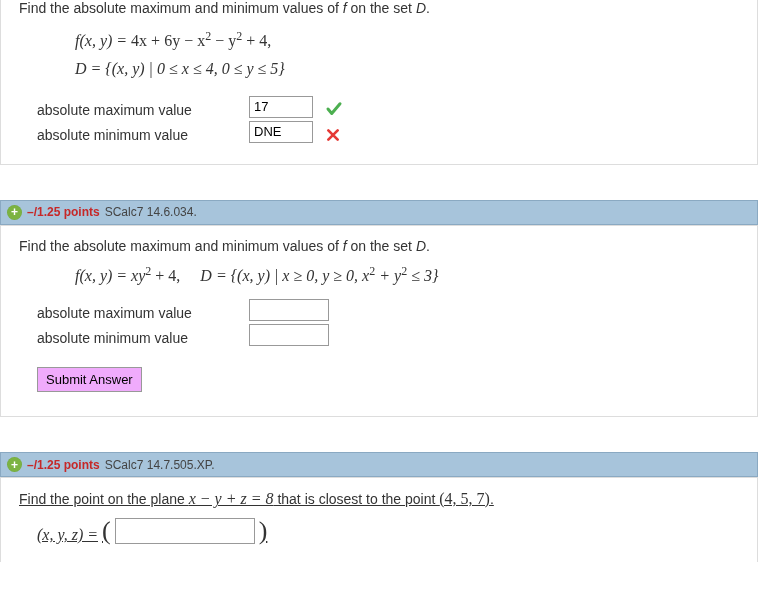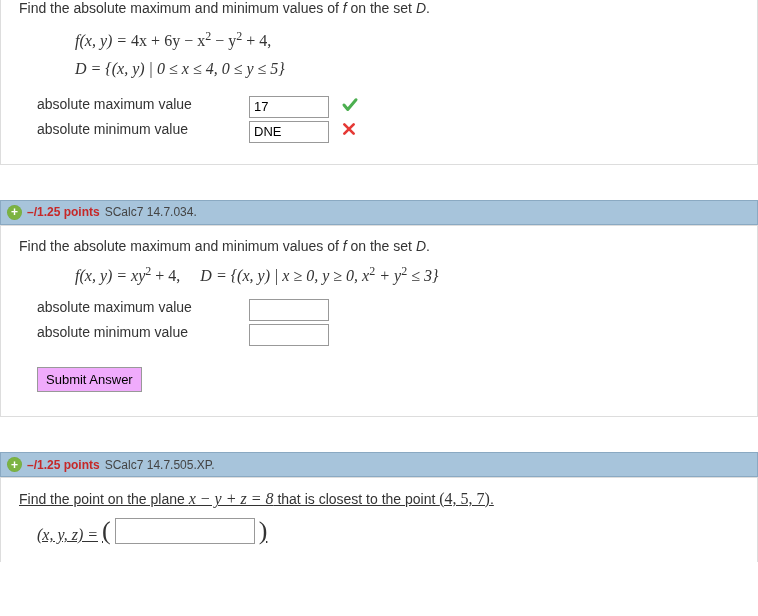--- a/index.html
+++ b/index.html
@@ -26,31 +26,31 @@
     .formula-block {
       margin: 8px 0 14px 56px;
       line-height: 1.7;
     }
     .formula-inline {
       margin: 8px 0 14px 56px;
     }
     sup { font-size: 0.75em; }
     .answer-row {
       display: flex;
-      align-items: flex-start;
+      align-items: flex-end;
       margin: 3px 0 3px 18px;
       gap: 12px;
     }
     .answer-label {
       width: 200px;
     }
     .answer-input {
       border: 1px solid #999;
       padding: 2px 4px;
-      width: 80px;
+      width: 64px;
       height: 22px;
       font-family: inherit;
       font-size: 13px;
     }
     .answer-input.empty { width: 80px; }
     .check-icon svg, .x-icon svg { display: block; }
     .question-header {
       background: #a7c4db;
       border: 1px solid #8aa9c2;
       display: flex;
@@ -133,21 +133,21 @@
       <svg width="16" height="16" viewBox="0 0 24 24">
           <path fill="none" stroke="#e53935" stroke-width="4" stroke-linecap="round" d="M5 5 L19 19 M19 5 L5 19"></path>
         </svg>
     </span>
   </div>
 </div>
 
 <div class="question-header">
   <span class="plus-icon">+</span>
   <span class="points">–/1.25 points</span>
-  <span class="qref">SCalc7 14.7.034.</span>
+  <span class="qref">SCalc7 14.6.034.</span>
 </div>
 <div class="question-box">
   <p class="prompt">
     <span>Find the absolute maximum and minimum values of </span><span class="italic-f">f</span><span> on the set </span><span class="italic-f">D</span><span>.</span>
   </p>
   <div class="formula-inline math">
     <span class="italic-f">f(x, y) = xy</span><sup>2</sup><span> + 4,</span>
     &nbsp;&nbsp;&nbsp;
     <span class="italic-f">D = {(x, y) | x ≥ 0, y ≥ 0, x</span><sup>2</sup><span class="italic-f"> + y</span><sup>2</sup><span class="italic-f"> ≤ 3}</span>
   </div>

